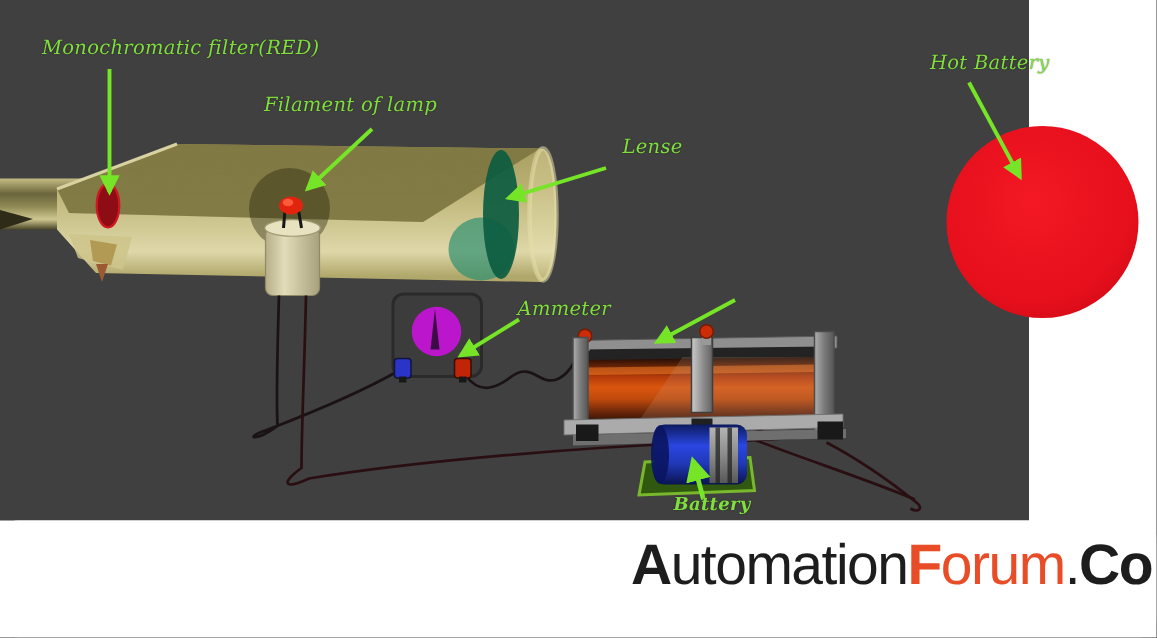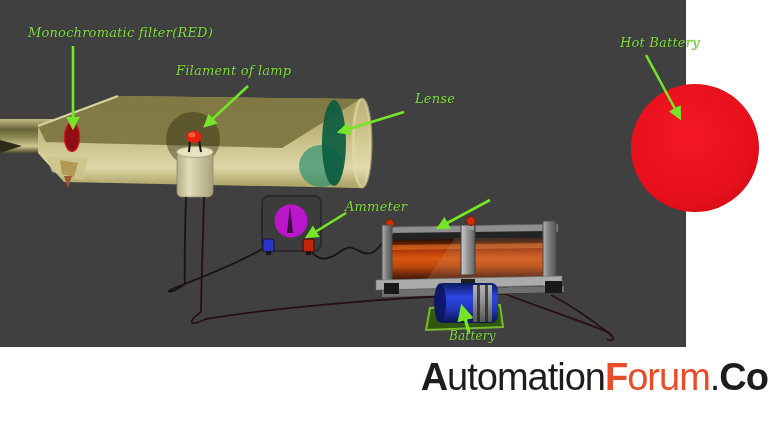--- a/index.html
+++ b/index.html
@@ -3,21 +3,21 @@
 <meta charset="utf-8">
 <style>
   html,body{margin:0;padding:0;background:#888;}
   .stage{position:relative;width:771px;height:425px;overflow:hidden;background:#ffffff;
          font-family:"Liberation Sans",sans-serif;}
   .scene{position:absolute;left:0;top:0;width:686px;height:347px;background:#404040;}
   .scene svg{position:absolute;left:0;top:0;}
   .lbl{position:absolute;color:#80df3d;font-family:"DejaVu Serif",serif;
        font-style:italic;font-size:13px;white-space:nowrap;letter-spacing:0.2px;
        text-shadow:0 0 1px rgba(0,0,0,0.6);}
-  .lbl-battery{font-size:12px;}
+  .lbl-battery{font-size:12px;font-weight:bold;}
   .strip{position:absolute;left:0;top:347px;width:771px;height:78px;background:#ffffff;border-radius:12px;}
   .logo{position:absolute;right:3px;top:9px;font-size:38px;letter-spacing:-1px;
         color:#1d1d1d;white-space:nowrap;}
   .logo .b{font-weight:bold;}
   .logo .orange{color:#e84d28;}
 </style>
 </head>
 <body>
 
 <div class="stage">

